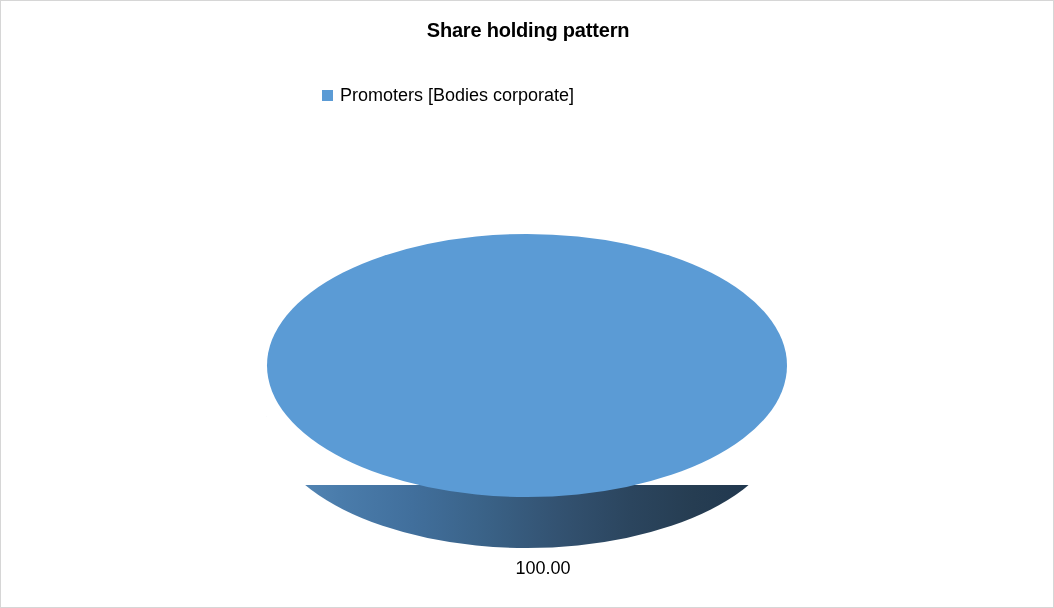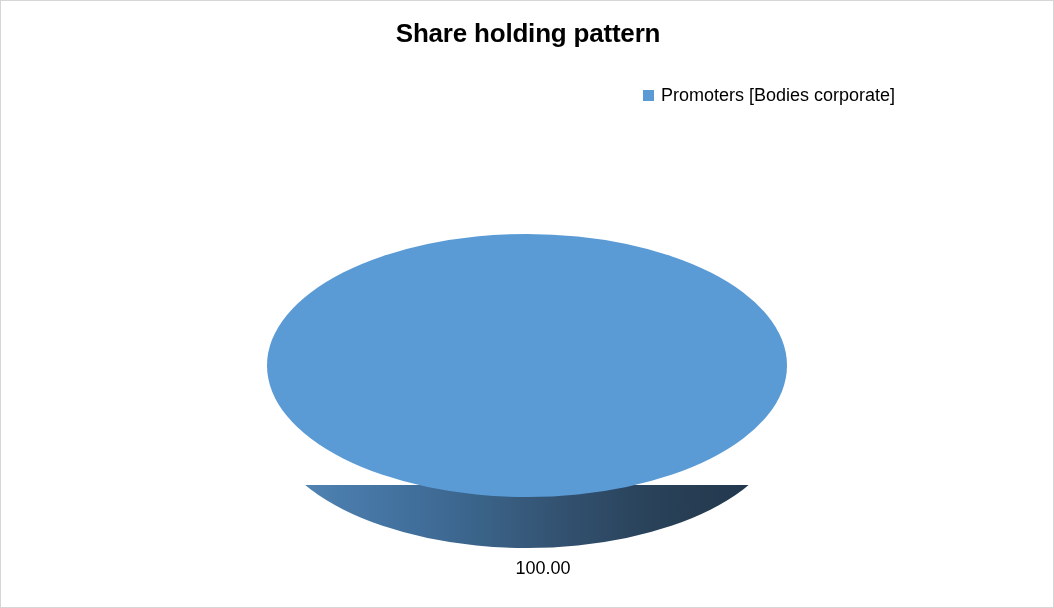--- a/index.html
+++ b/index.html
@@ -22,36 +22,36 @@
     overflow: hidden;
   }
 
   
   .chart-title {
     position: absolute;
     left: 0;
     top: 18px;
     width: 1054px;
     text-align: center;
-    font-size: 26px;
+    font-size: 20px;
     font-weight: bold;
     color: #000000;
     letter-spacing: -0.2px;
     line-height: 1.1;
     white-space: nowrap;
   }
 
   
   .chart-legend {
     position: absolute;
     left: 0;
     top: 85px;
     width: 894px;
     display: flex;
-    justify-content: flex-end;
+    justify-content: center;
     align-items: center;
     gap: 0px;
   }
   .legend-entry {
     display: flex;
     align-items: center;
   }
   .legend-swatch {
     width: 11px;
     height: 11px;

